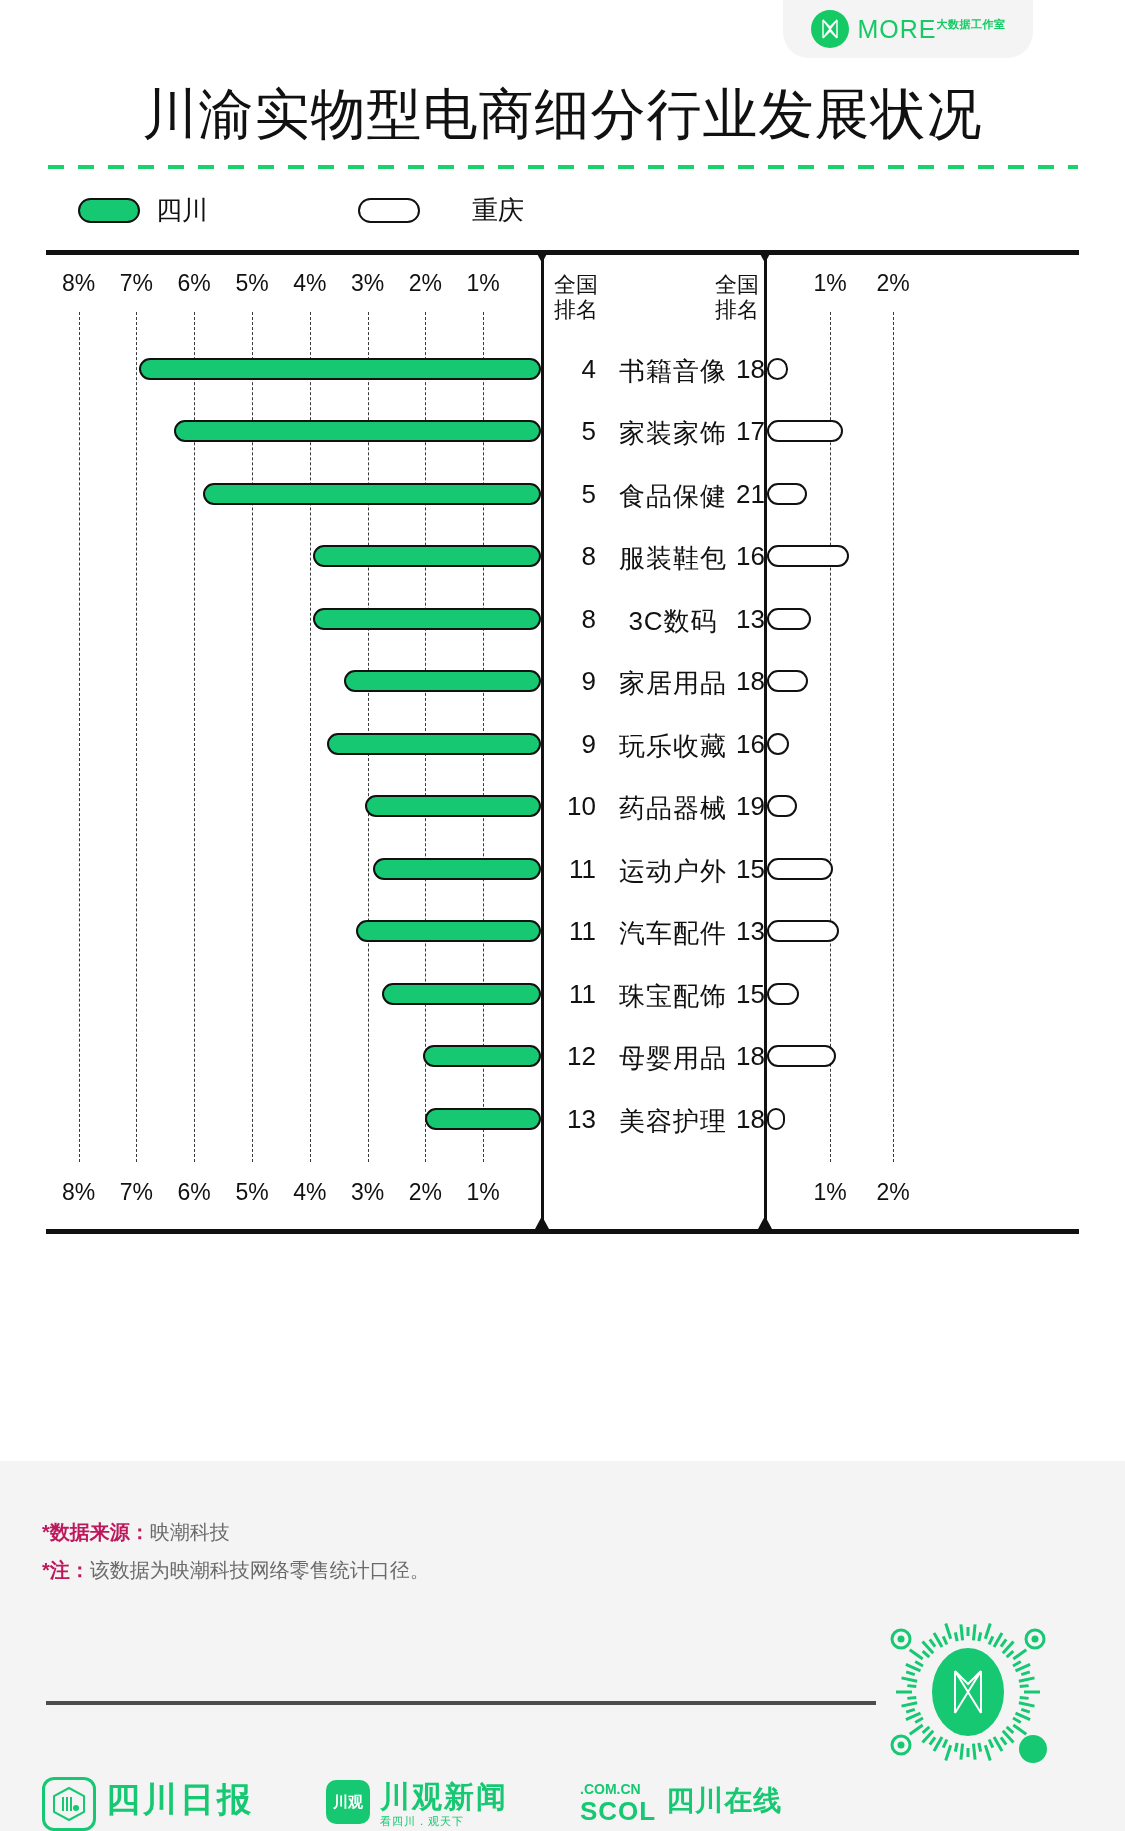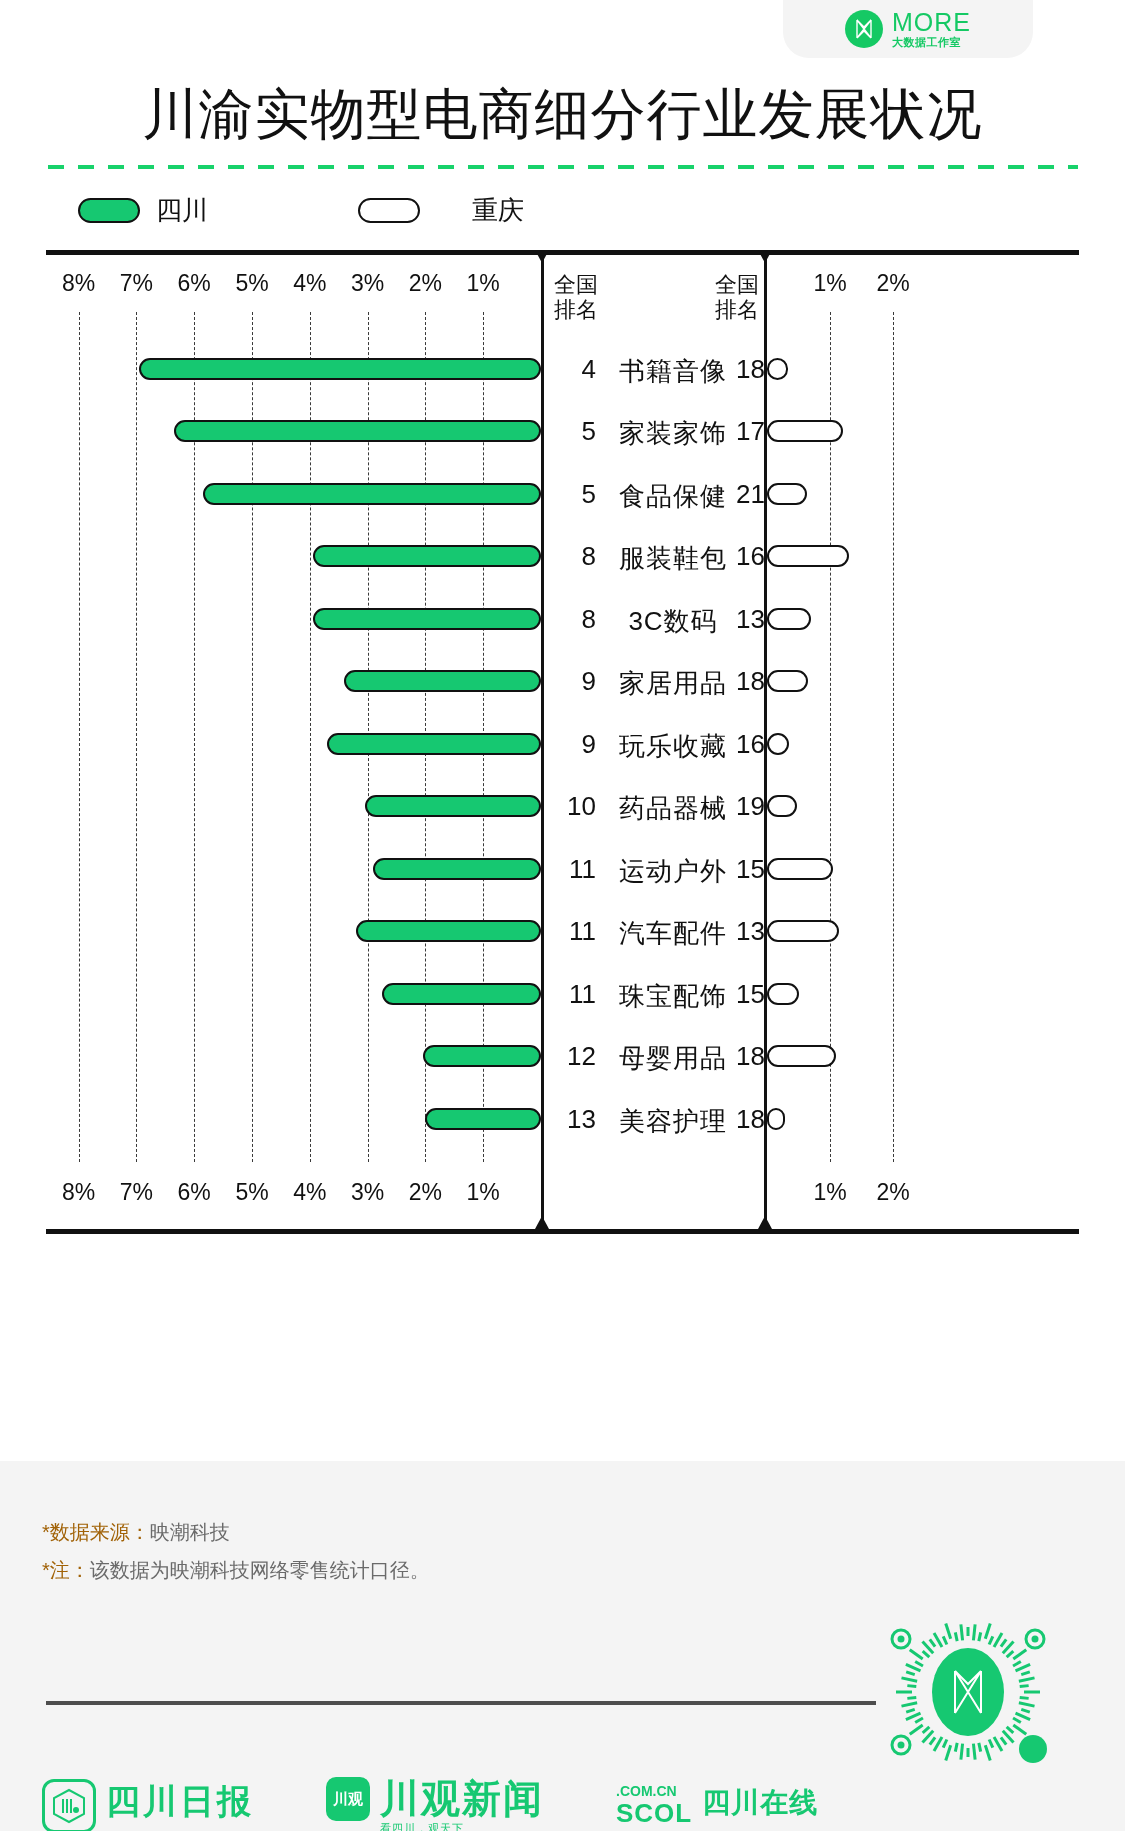--- a/index.html
+++ b/index.html
@@ -22,21 +22,21 @@
     display:flex;align-items:center;justify-content:center;
     gap:9px;
   }
   .logo-mark{
     width:38px;height:38px;border-radius:50%;
     background:#15c964;
     display:flex;align-items:center;justify-content:center;
     flex:0 0 auto;
   }
   .logo-mark svg{display:block;}
-  .logo-text{display:flex;flex-direction:column;line-height:1;}
+  .logo-text{display:flex;flex-direction:row;line-height:1;}
   .logo-more{
     font-size:25px;letter-spacing:1px;color:#15c964;font-weight:400;
   }
   .logo-sub{
     font-size:11px;color:#15c964;letter-spacing:.5px;margin-top:2px;font-weight:700;
   }
 
   
   .title-wrap{text-align:center;margin-top:20px;}
   .title-line{
@@ -148,32 +148,32 @@
   }
 
   
   .footer{
     position:absolute;left:0;right:0;bottom:0;height:370px;
     background:#f4f4f4;
   }
   .notes{
     position:absolute;left:42px;top:52px;font-size:20px;line-height:1.9;color:#444;
   }
-  .notes b{color:#a16207;font-weight:400;}
+  .notes b{color:#be185d;font-weight:700;}
   .notes .val{color:#6a6a6a;}
   .foot-rule{
     position:absolute;left:46px;top:240px;width:830px;height:4px;background:#4d4d4d;
   }
   .brands{
     position:absolute;left:42px;top:286px;display:flex;align-items:center;gap:72px;
   }
   .brand{display:flex;align-items:flex-start;gap:10px;margin-top:30px;}
   .brand-txt{color:#16c871;font-weight:700;}
   .b1 .brand-txt{font-size:34px;letter-spacing:3px;}
-  .b2 .brand-txt{font-size:39px;letter-spacing:2px;}
+  .b2 .brand-txt{font-size:30px;letter-spacing:2px;}
   .b2 .brand-sub{font-size:11px;color:#16c871;letter-spacing:1px;}
   .b3 .brand-txt{font-size:30px;letter-spacing:1px;}
   .b3 .brand-sub{font-size:14px;color:#16c871;font-weight:700;}
   .brand-badge{
     width:44px;height:44px;border-radius:10px;background:#16c871;
     color:#fff;font-size:15px;font-weight:700;
     display:flex;align-items:center;justify-content:center;
   }
   .brand-hex{
     width:48px;height:48px;border:3px solid #16c871;border-radius:12px;

